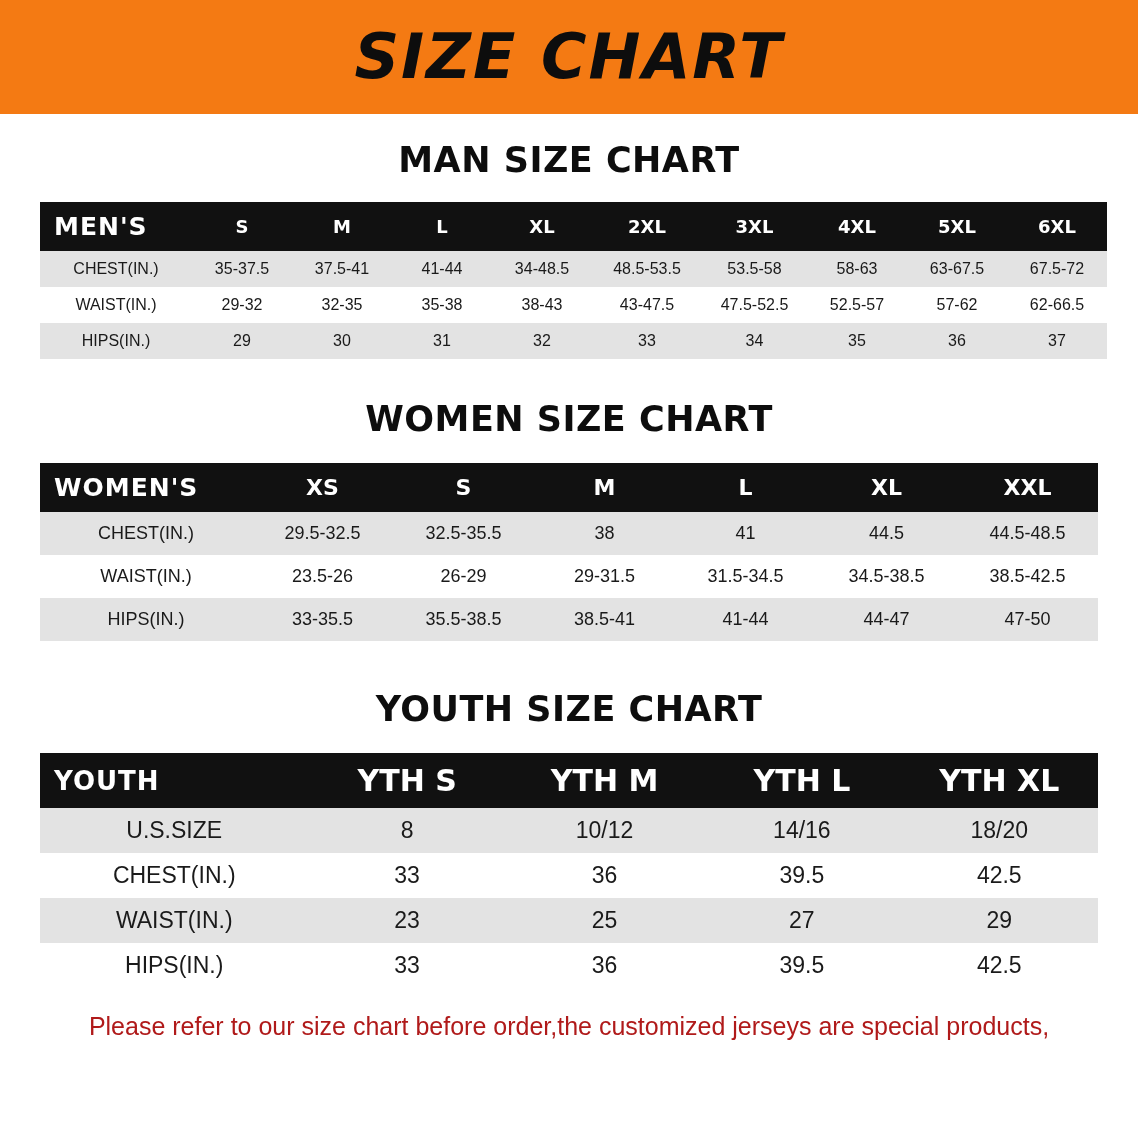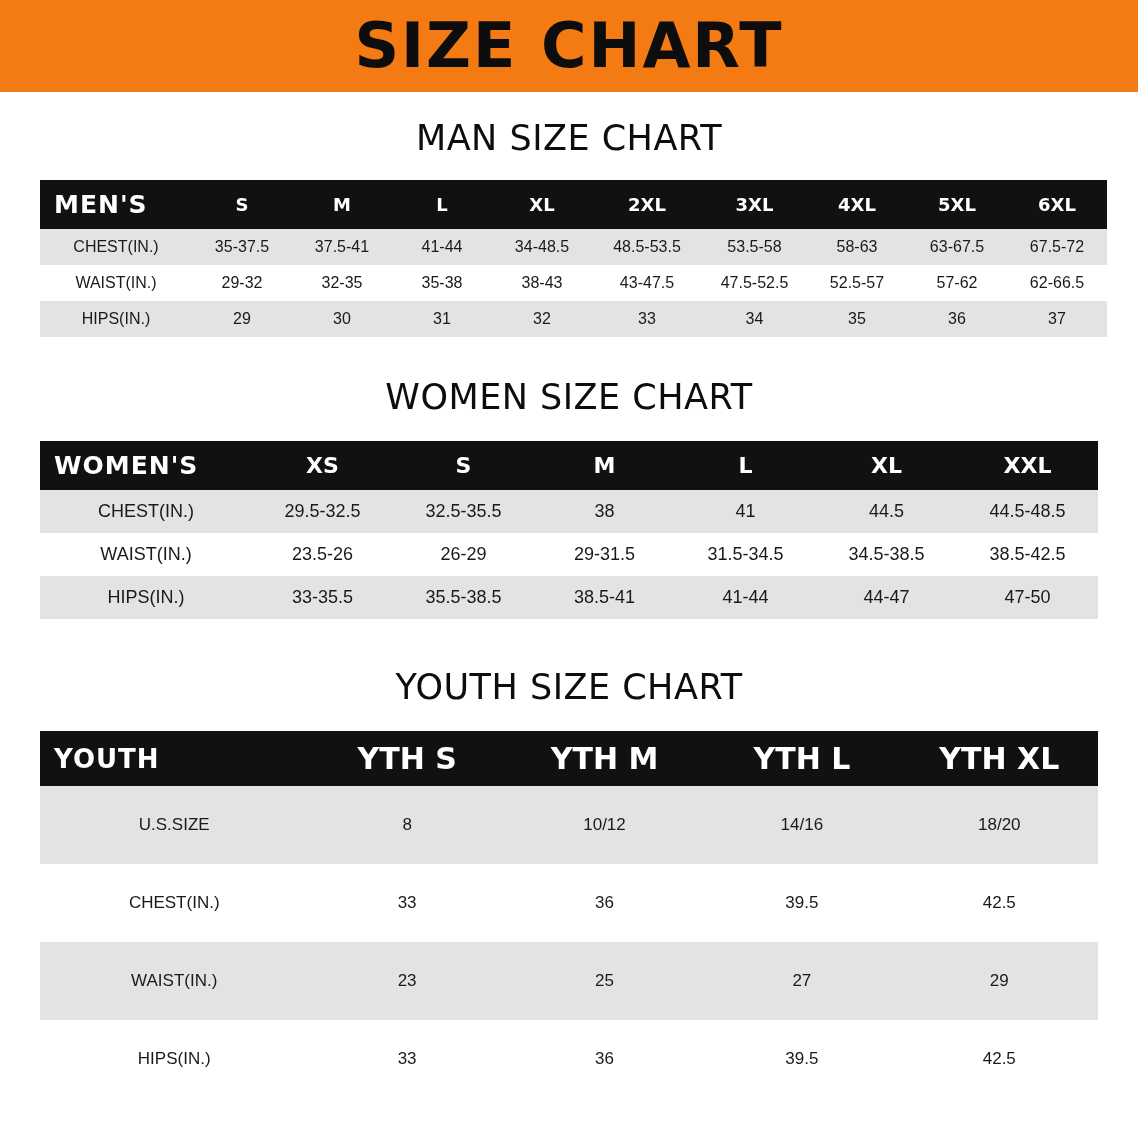--- a/index.html
+++ b/index.html
@@ -12,40 +12,41 @@
     width: 1138px;
     height: 1132px;
     font-family: "Liberation Sans", sans-serif;
     color: #111;
     overflow: hidden;
   }
 
   
   .banner {
     width: 100%;
-    height: 92px;
+    height: 114px;
     background: #f47a13;
     display: flex;
     align-items: center;
     justify-content: center;
+    font-style: italic;
   }
   .banner-title {
     font-family: "DejaVu Sans", sans-serif;
     font-weight: 900;
     font-size: 62px;
     letter-spacing: 2px;
     color: #0d0d0d;
     line-height: 1;
   }
 
   
   .section-title {
     text-align: center;
     font-family: "DejaVu Sans", sans-serif;
-    font-weight: 400;
+    font-weight: 700;
     font-size: 35px;
     letter-spacing: 0.5px;
     color: #0d0d0d;
   }
   .t-man    { margin-top: 26px; margin-bottom: 22px; }
   .t-women  { margin-top: 40px; margin-bottom: 24px; }
   .t-youth  { margin-top: 48px; margin-bottom: 24px; }
 
   
   .table-wrap {
@@ -89,21 +90,21 @@
   .men tbody td.rowlabel { font-size: 16px; }
 
   
   .women thead th { font-size: 22px; }
   .women thead th.rowlabel { font-size: 25px; }
   .women tbody td { font-size: 18px; padding: 11px 2px; }
 
   
   .youth thead th { font-size: 30px; }
   .youth thead th.rowlabel { font-size: 26px; }
-  .youth tbody td { font-size: 17px; padding: 29px 2px; }
+  .youth tbody td { font-size: 23px; padding: 9px 2px; }
 
   
   .note {
     width: 1000px;
     margin: 22px auto 0 auto;
     color: #b01a1a;
     font-family: "Liberation Sans", sans-serif;
     font-size: 25px;
     line-height: 1.35;
     text-align: center;
@@ -288,13 +289,14 @@
         <td>33</td>
         <td>36</td>
         <td>39.5</td>
         <td>42.5</td>
       </tr>
     </tbody>
   </table>
 </div>
 
 <div class="note">
+  <span class="line">Please refer to our size chart before order,the customized jerseys are special products,</span>
 </div>
 
 </body></html>

